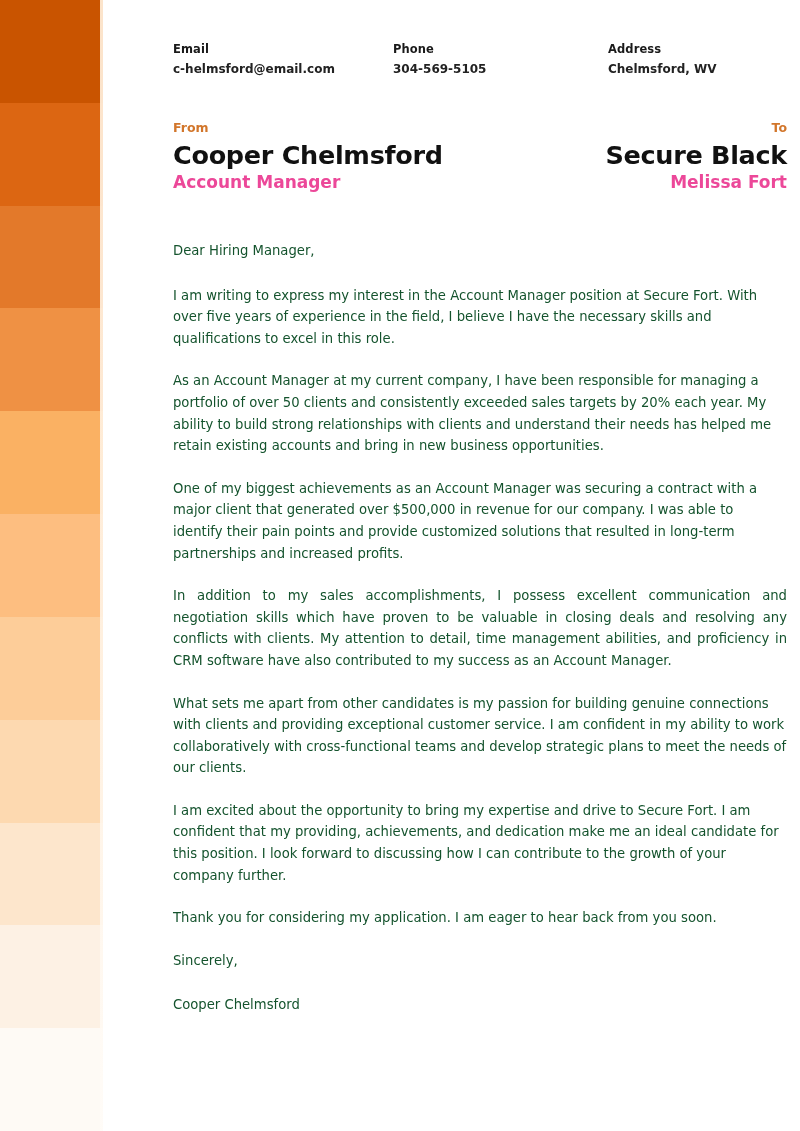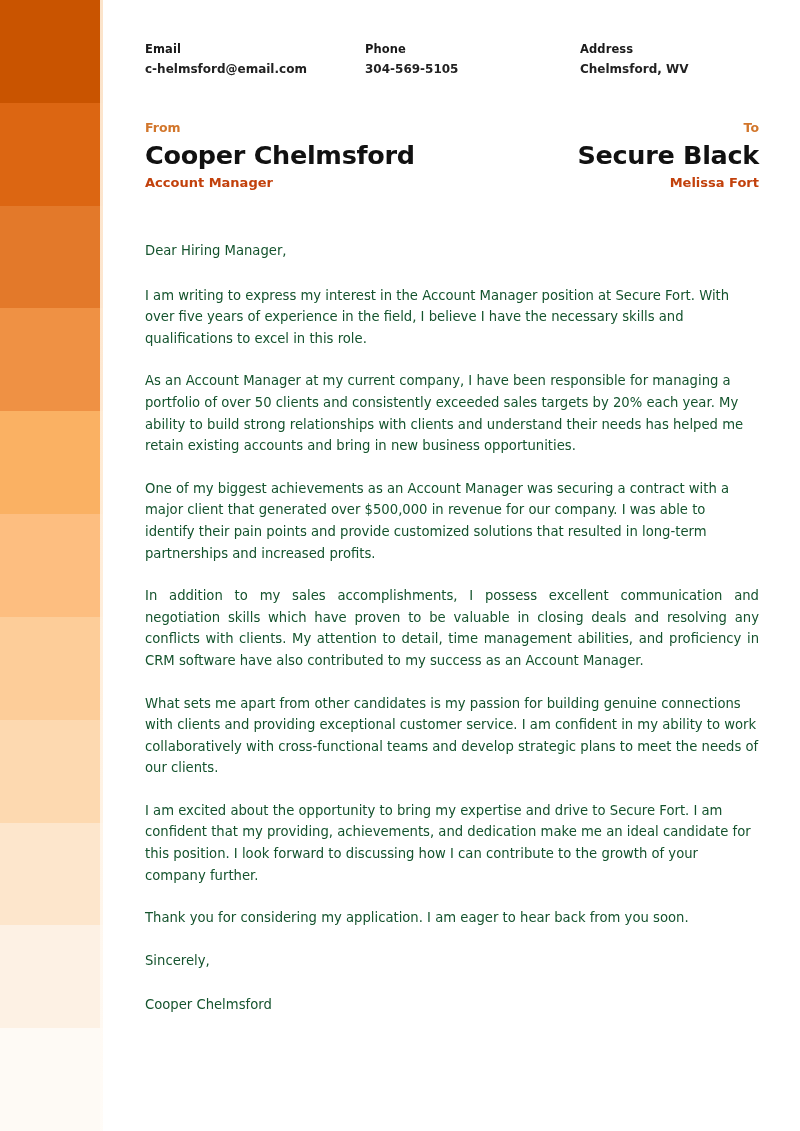--- a/index.html
+++ b/index.html
@@ -46,20 +46,21 @@
         rgba(255,236,214,0.95) 0%,
         rgba(255,243,229,0.9) 50%,
         rgba(255,252,248,0.85) 100%);
   }
 
   
   .content {
     flex: 1 1 auto;
     position: relative;
     padding: 16px;
+    margin-left: 28px;
   }
 
   
   .contact-row {
     position: absolute;
     left: 42px;
     top: 42px;
     width: 614px;
     display: flex;
   }
@@ -108,23 +109,23 @@
   }
   .party-name {
     font-size: 25.5px;
     font-weight: bold;
     color: #111111;
     line-height: 31px;
     letter-spacing: -0.3px;
     margin-bottom: 3px;
   }
   .party-role {
-    font-size: 13px;
-    font-weight: bold;
-    color: #c2410c;
+    font-size: 17px;
+    font-weight: bold;
+    color: #ec4899;
     line-height: 17px;
   }
 
   
   .letter {
     position: absolute;
     left: 42px;
     top: 240px;
     width: 614px;
   }

